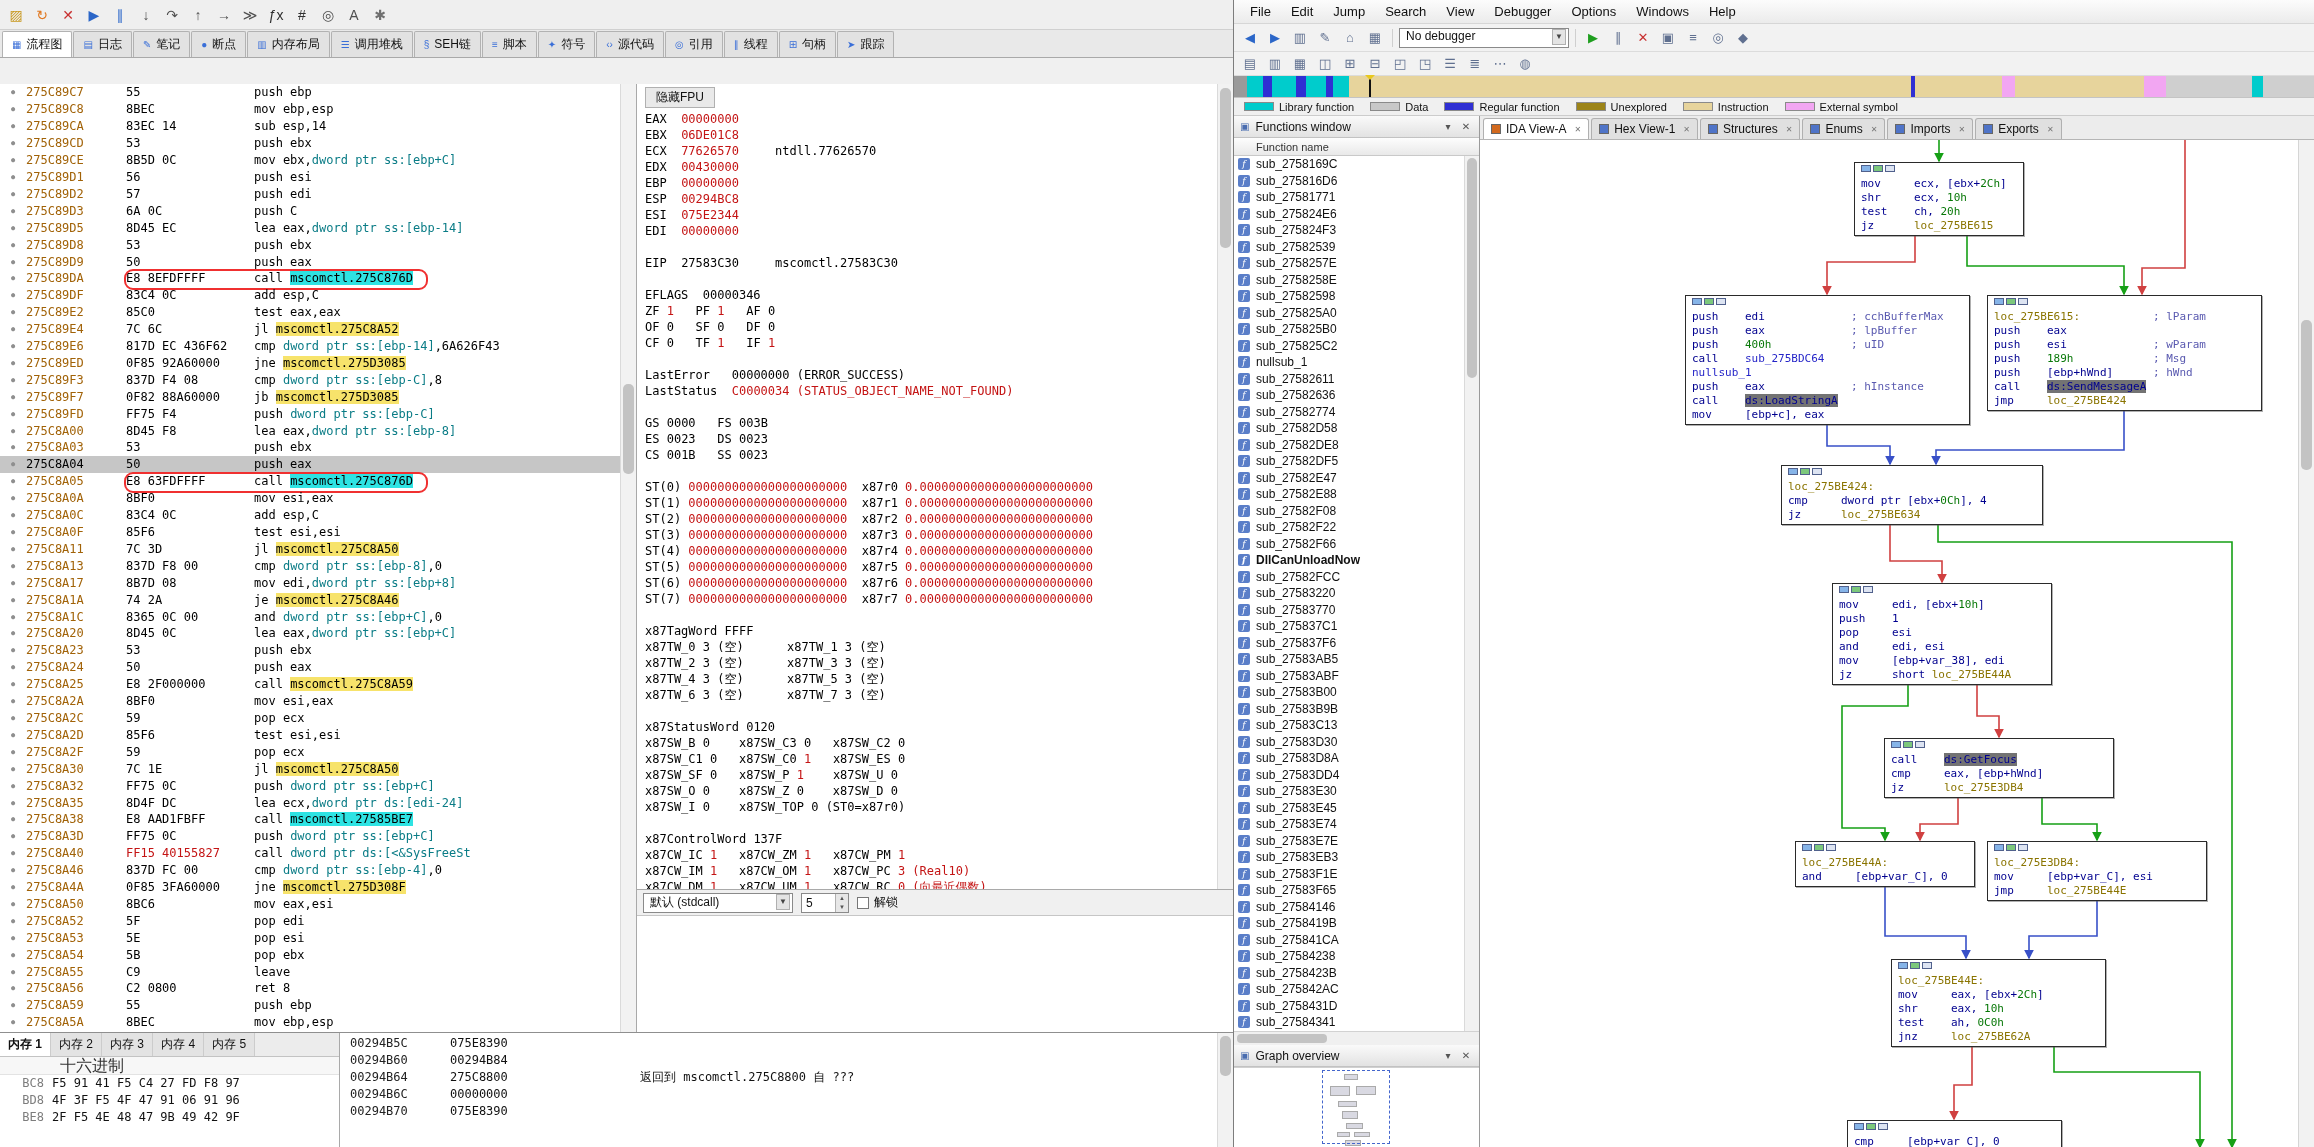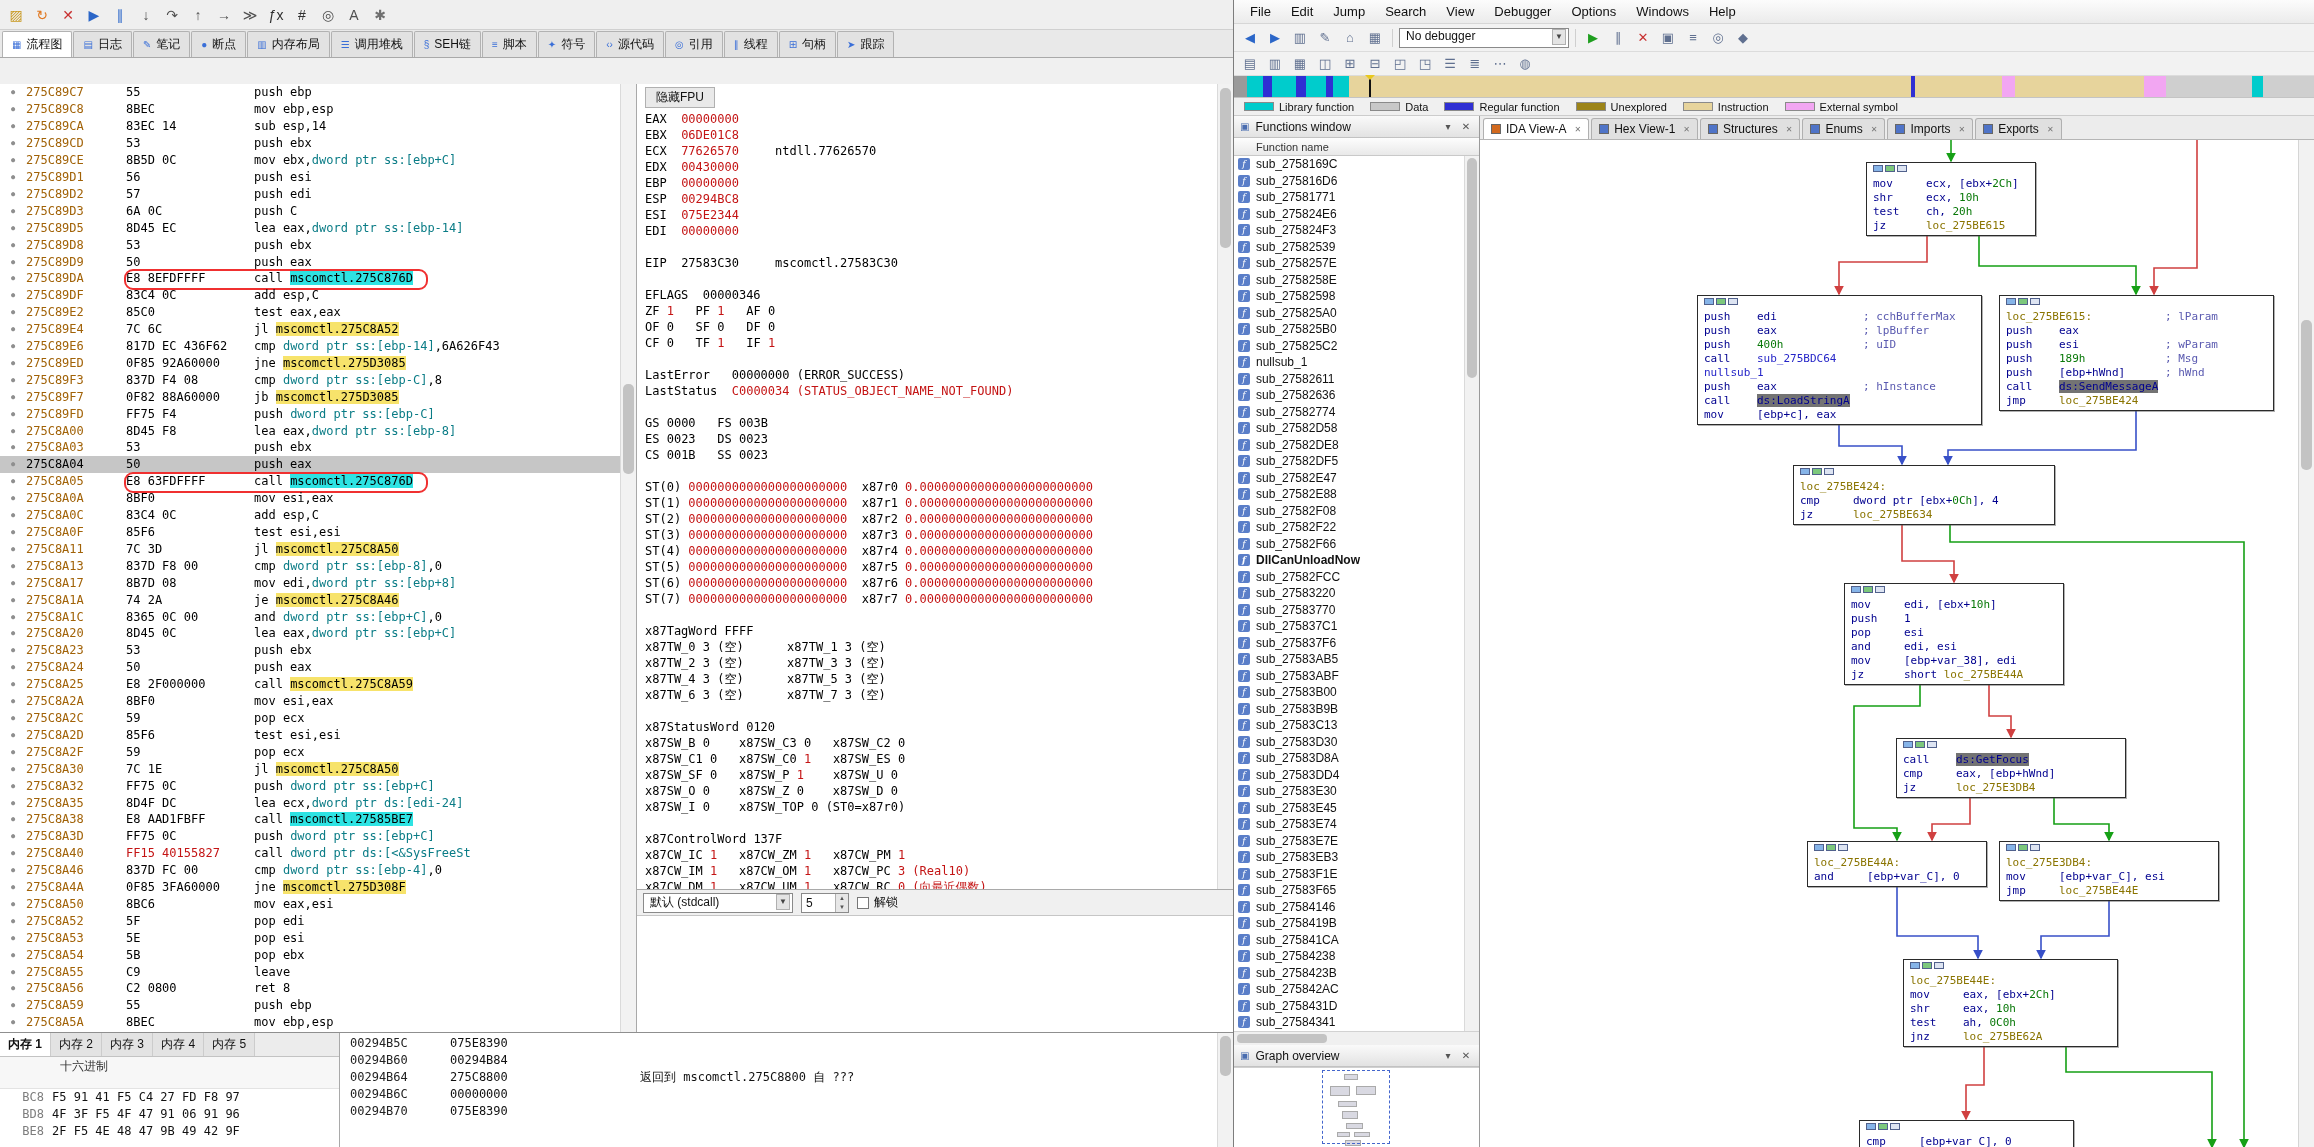--- a/index.html
+++ b/index.html
@@ -74,21 +74,21 @@
   .chkbox{width:12px;height:12px;border:1px solid #777;background:#fff}
   #args-rows{padding:3px 0 0 8px}
   .argrow{height:16px;line-height:16px;font-size:12px}
 
   .bottom{position:absolute;top:1032px;left:0;width:1233px;height:115px;border-top:1px solid #8f8f8f;
     background:#fff;display:flex}
   .dumpwrap{width:340px;border-right:1px solid #a9a9a9;display:flex;flex-direction:column}
   .dumptabs{height:24px;display:flex;background:#ececec;border-bottom:1px solid #c3c3c3;font-size:12px;align-items:flex-end}
   .dtab{padding:3px 8px;border-right:1px solid #cccccc;background:#e3e3e3;white-space:nowrap}
   .dtab.active{background:#ffffff;font-weight:bold}
-  .dumphdr{height:32px;line-height:18px;font-size:12px;color:#333;padding-left:60px;background:#f7f7f7;
+  .dumphdr{height:18px;line-height:18px;font-size:16px;color:#333;padding-left:60px;background:#f7f7f7;
     border-bottom:1px solid #e3e3e3}
   .dumprow{height:17px;line-height:17px;display:flex;font-size:12px}
   .daddr{width:52px;text-align:right;padding-right:8px;color:#7d7d7d}
   .stack{flex:1;padding-top:2px;position:relative;font-size:12px}
   .srow{height:17px;line-height:17px;display:flex}
   .saddr{width:110px;padding-left:10px;color:#222}
   .sval{width:120px}
   .scom{margin-left:70px;color:#111}
 
   
@@ -133,21 +133,21 @@
 
   .graphside{flex:1;display:flex;flex-direction:column;position:relative}
   .idatabs{height:24px;display:flex;align-items:flex-end;background:#ececec;border-bottom:1px solid #b5b5b5;
     font-size:12px;padding-left:3px}
   .itab{display:flex;align-items:center;gap:5px;padding:3px 7px;border:1px solid #b0b0b0;border-bottom:none;
     margin-right:2px;background:#e0e0e0;border-radius:3px 3px 0 0;white-space:nowrap}
   .itab.active{background:#fff}
   .tabico{width:10px;height:10px;border:1px solid #666}
   .tabclose{font-size:8px;color:#777;margin-left:3px}
   .graphwrap{flex:1;position:relative;background:#fff;overflow:hidden}
-  #graph-canvas{position:absolute;left:12px;top:0;width:818px;height:774px}
+  #graph-canvas{position:absolute;left:0;top:0;width:818px;height:774px}
   #edges{position:absolute;left:0;top:0}
   .node{position:absolute;background:#ffffff;border:1px solid #2a2a2a;box-shadow:1px 1px 0 rgba(80,80,80,.45);
     font-family:"DejaVu Sans Mono",monospace;font-size:11px;line-height:14px;white-space:pre;
     padding:2px 6px 4px 6px;overflow:hidden}
   .nodehdr{height:10px;display:flex;gap:2px;margin-bottom:2px}
   .nico{width:10px;height:7px;border:1px solid #51618c;display:inline-block}
   .nline{height:14px}
   .t-M{color:#00008f}
   .t-N{color:#087808}
   .t-L{color:#8a7400}

